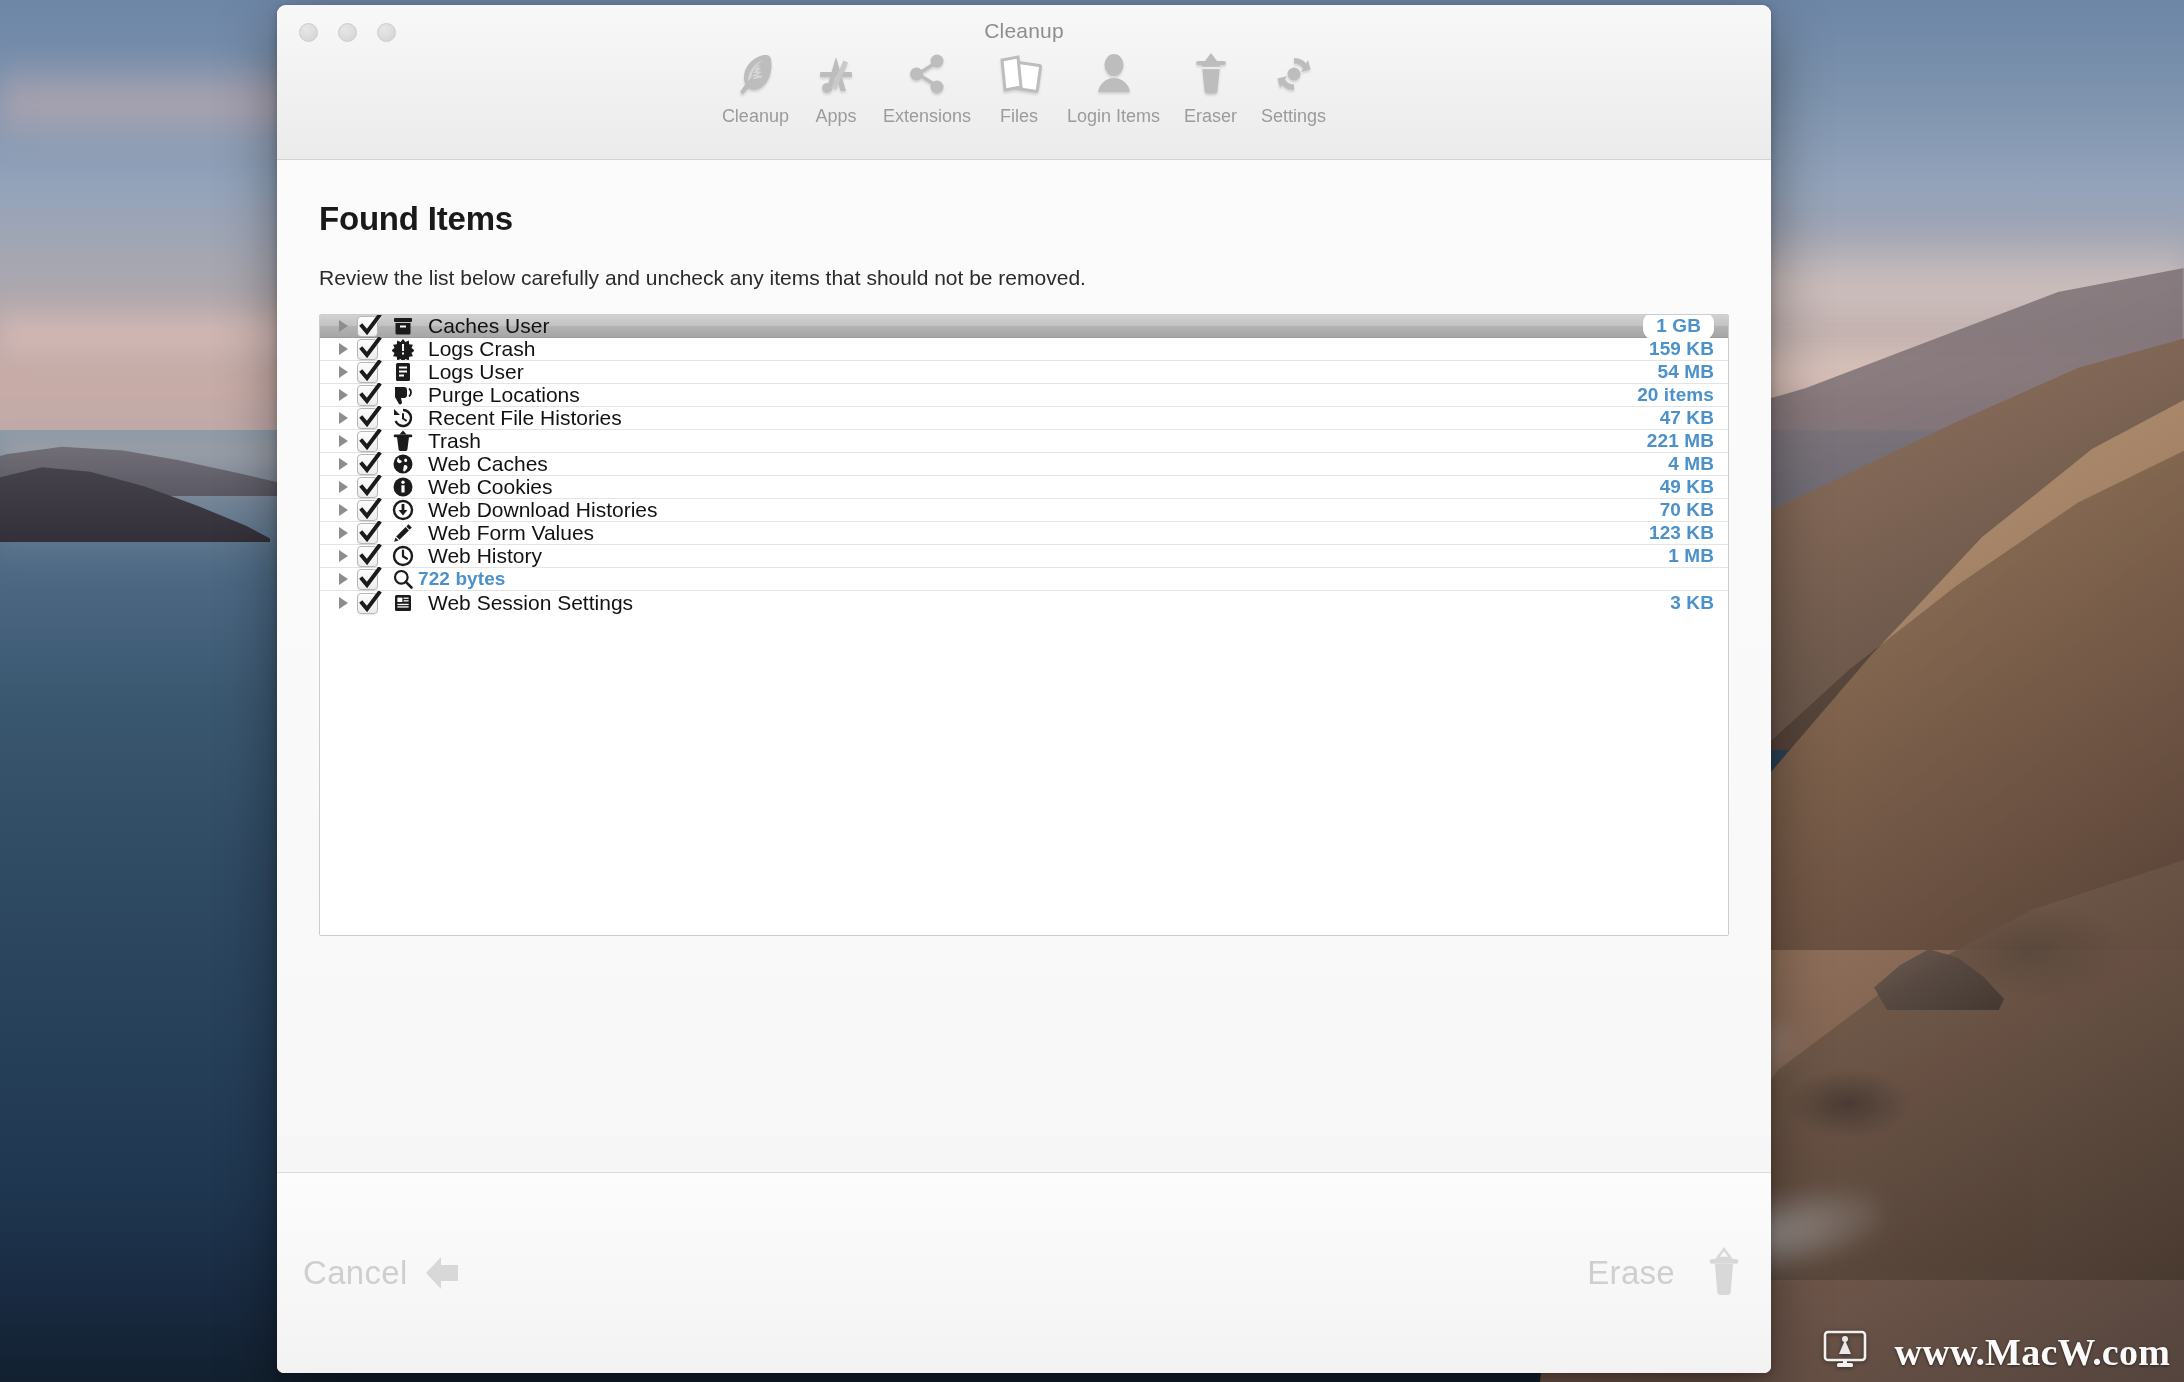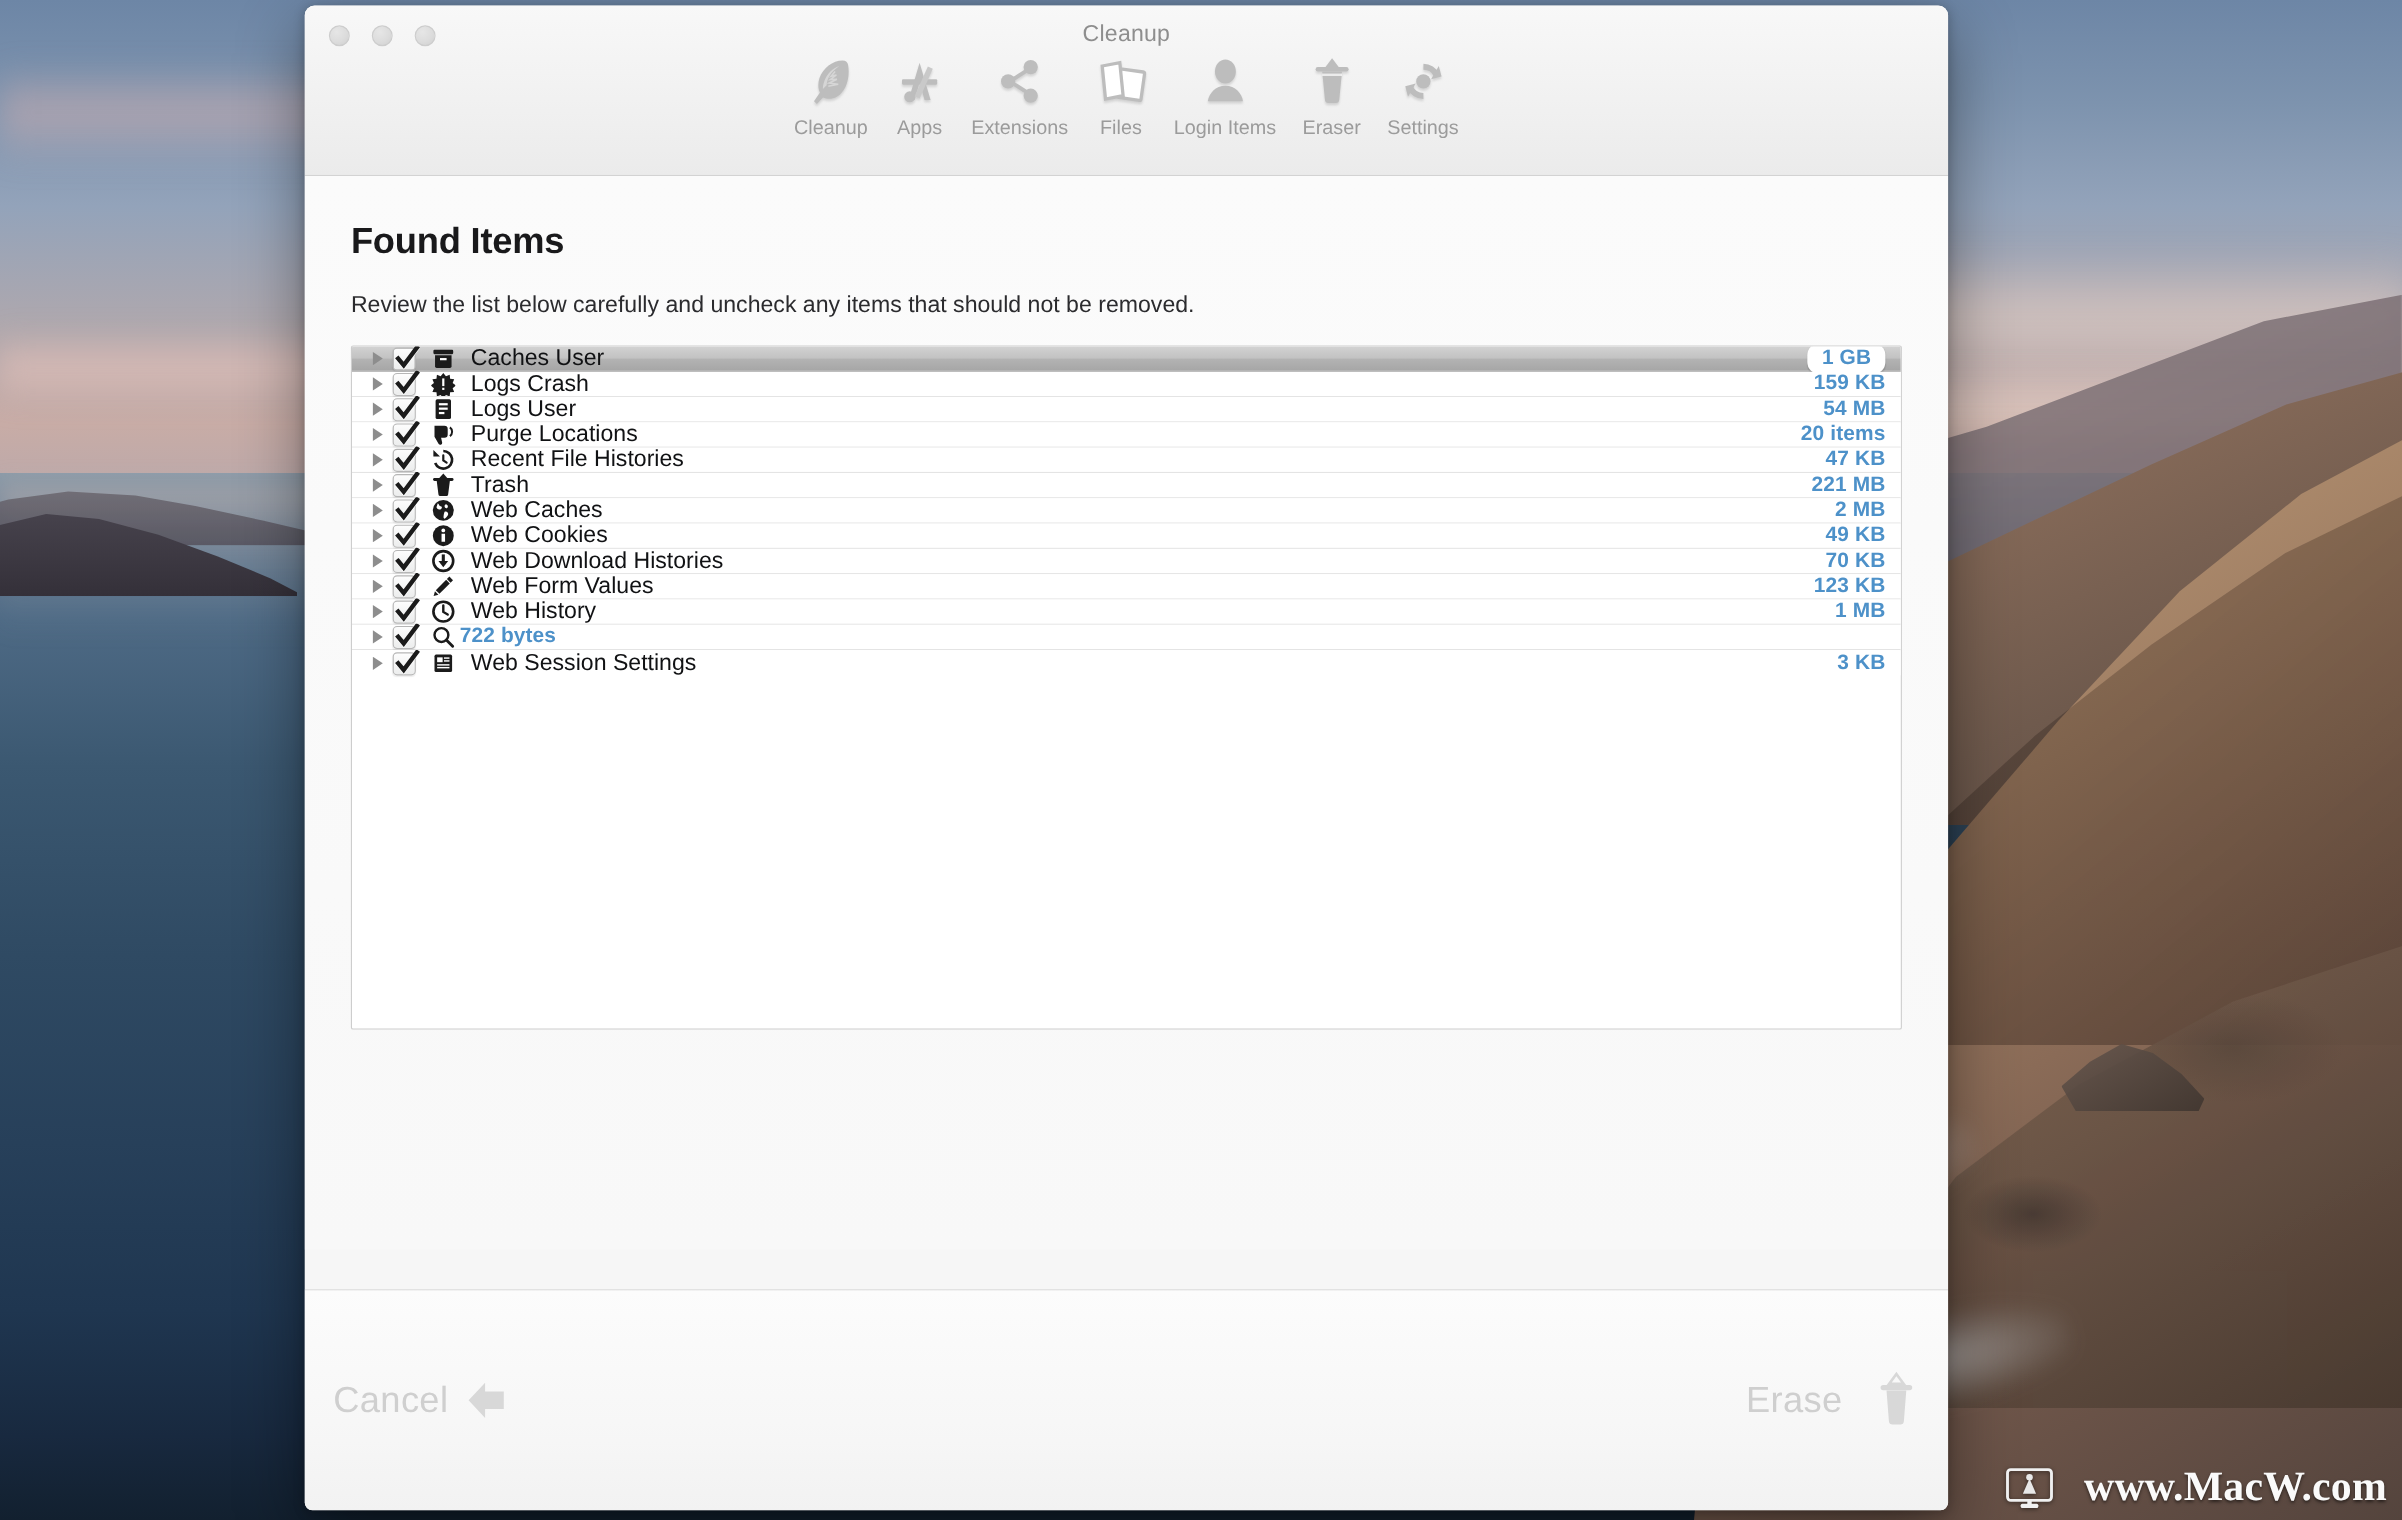--- a/index.html
+++ b/index.html
@@ -259,21 +259,21 @@
     cursor:default; user-select:none;
   }
   #cancel-btn { left:26px; }
   #erase-btn  { right:26px;gap:28px; }
   .foot-label { font-size:33px; color:#cfcfcf; letter-spacing:.3px; }
   .foot-icon svg { display:block; }
 
   
   #watermark {
     position:absolute; right:14px; bottom:8px;
-    display:flex; align-items:flex-end; gap:28px;
+    display:flex; align-items:flex-start; gap:28px;
   }
   #wm-text {
     font-family:"Liberation Serif", serif;
     font-size:38px; color:#fafafa; font-weight:bold;
     letter-spacing:.2px;
     text-shadow:0 1px 3px rgba(0,0,0,.55);
   }
   #wm-icon svg { display:block; filter:drop-shadow(0 1px 2px rgba(0,0,0,.5)); }
 </style>
 </head>
@@ -593,21 +593,21 @@
             <svg width="22" height="22" viewBox="0 0 22 22">
                 <circle cx="11" cy="11" r="9.5" fill="#1b1b1b"></circle>
                 <g fill="#fff">
                   <path d="M6 4.5 c1.5 1 1 2.6 2.6 2.8 1.8 .2 1.2 2.4-.2 2.8 -1.6 .5-3 -.6-3.6-2z"></path>
                   <path d="M13.6 5.5 c1.6 .6 2 2 1.2 3 -.8 1-2.4 .5-2.6-.8 -.2-1.2 .4-2 1.4-2.2z"></path>
                   <path d="M12.4 12 c2-.4 3.4 1 3 2.8 -.3 1.4-1.6 2.4-2.6 3.4 -.8 .8-1.8-.2-1.6-1.4 .2-1.4 .2-3.2 1.2-4.8z"></path>
                 </g>
               </svg>
           </span>
           <span class="row-label">Web Caches</span>
-          <span class="row-value">2 MB</span>
+          <span class="row-value">4 MB</span>
         </div>
 
         <div class="row">
           <span class="disclosure">
             <svg width="14" height="16" viewBox="0 0 14 16">
                 <path d="M3 2 L12 8 L3 14 Z" fill="#8d8d8d"></path>
               </svg>
           </span>
           <span class="checkbox">
             <span class="cb-box"></span>

